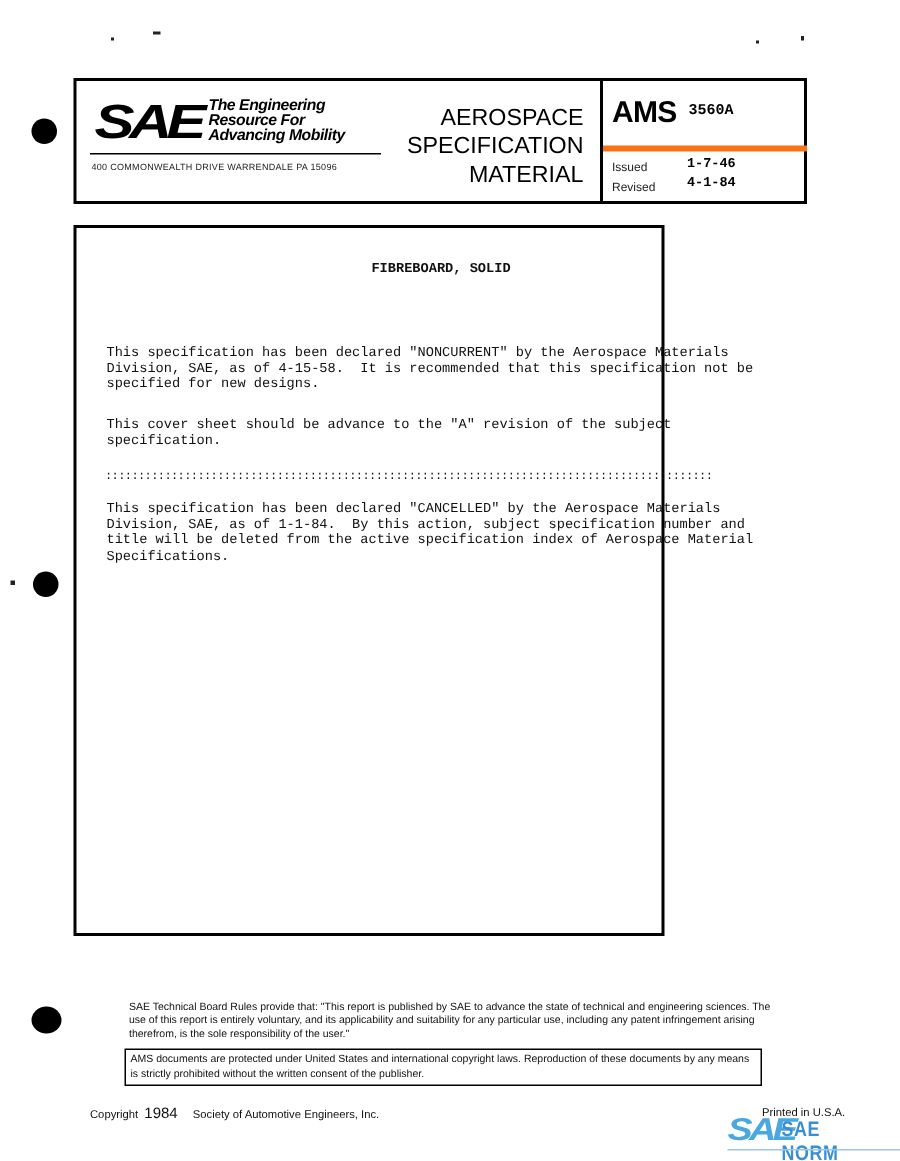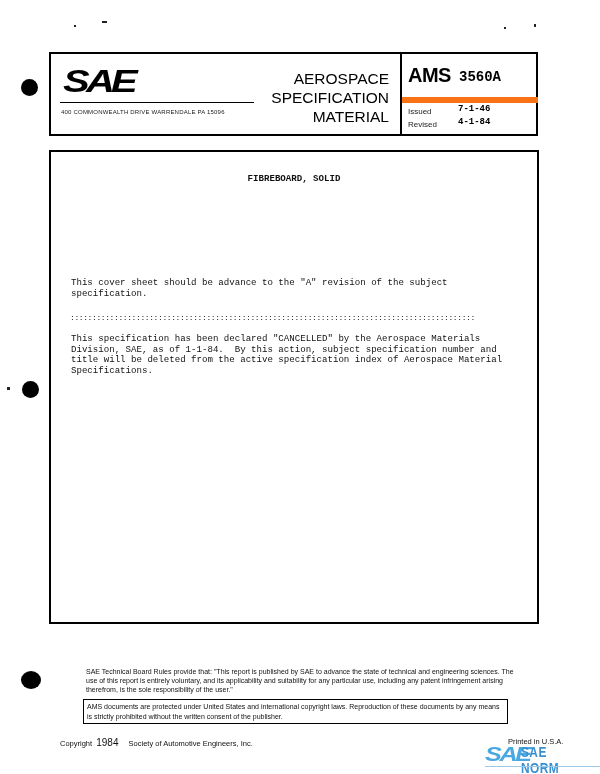--- a/index.html
+++ b/index.html
@@ -11,28 +11,28 @@
   
   .header { position: absolute; left: 49px; top: 52px; width: 489px; height: 84px; border: 2px solid #000; box-sizing: border-box; }
   .hdr-left { position: absolute; left: 0; top: 0; width: 221px; height: 80px; }
   .sae-logo { position: absolute; left: 12px; top: 12px; font-family: "Liberation Sans", sans-serif; font-weight: bold; font-style: italic; font-size: 32px; letter-spacing: -3px; transform: scaleX(1.25); transform-origin: left; line-height: 30px; }
   .tagline { position: absolute; left: 88px; top: 11px; font-style: italic; font-weight: bold; font-size: 10.5px; line-height: 10px; letter-spacing: -0.3px; }
   .hdr-rule { position: absolute; left: 9px; top: 48px; width: 194px; height: 1px; background: #000; }
   .address { position: absolute; left: 10px; top: 55px; font-size: 6px; letter-spacing: 0.2px; color: #222; }
   .hdr-mid { position: absolute; left: 216px; top: 0; width: 128px; height: 80px; text-align: right; }
   .spec-title { position: absolute; right: 6px; top: 15px; font-size: 15.5px; line-height: 19px; text-align: right; }
   .hdr-right { position: absolute; left: 349px; top: 0; width: 136px; height: 80px; border-left: 2px solid #000; }
-  .ams-row { position: absolute; left: 0; top: 0; width: 136px; height: 43px; border-bottom: 6px solid #f97316; }
+  .ams-row { position: absolute; left: 0; top: 0; width: 136px; height: 43px; border-bottom: 4px solid #f97316; }
   .ams-label { position: absolute; left: 6px; top: 10px; font-weight: bold; font-size: 20px; letter-spacing: -0.5px; }
-  .ams-num { position: absolute; left: 57px; top: 15px; font-family: "Liberation Mono", monospace; font-size: 14px; font-weight: bold; }
+  .ams-num { position: absolute; left: 57px; top: 15px; font-family: "Liberation Mono", monospace; font-size: 10px; font-weight: bold; }
   .date-label { position: absolute; left: 6px; font-size: 8px; color: #222; }
   .date-val { position: absolute; left: 56px; font-family: "Liberation Mono", monospace; font-size: 9px; font-weight: bold; }
 
   
-  .body-box { position: absolute; left: 49px; top: 150px; width: 490px; height: 474px; border: 2px solid #000; box-sizing: border-box; }
+  .body-box { position: absolute; left: 49px; top: 150px; width: 394px; height: 474px; border: 2px solid #000; box-sizing: border-box; }
   .mono { font-family: "Liberation Mono", monospace; font-size: 9.1px; line-height: 10.6px; white-space: pre; color: #111; }
   .doc-title { position: absolute; left: 0; width: 486px; top: 22px; text-align: center; font-weight: bold; }
   .para { position: absolute; left: 20px; }
   .divider { position: absolute; left: 19px; top: 161px; font-size: 8px; letter-spacing: -0.4px; }
 
   
   .rules { position: absolute; left: 86px; top: 667px; width: 430px; font-size: 7px; line-height: 9px; color: #111; }
   .copyright-box { position: absolute; left: 83px; top: 699px; width: 425px; height: 25px; border: 1px solid #000; box-sizing: border-box; font-size: 7px; line-height: 9.5px; padding: 2px 3px; color: #111; }
   .copyright-line { position: absolute; left: 60px; top: 737px; font-size: 7.5px; color: #111; }
   .copyright-line b { font-size: 10px; font-weight: normal; margin: 4px 8px 0 2px; }
@@ -50,44 +50,52 @@
 <div class="hole" style="left:21px;top:671px;width:20px;height:18px;"></div>
 <div class="speck" style="left:7px;top:387px;width:3px;height:3px;"></div>
 <div class="speck" style="left:74px;top:25px;width:2px;height:2px;"></div>
 <div class="speck" style="left:102px;top:21px;width:5px;height:2px;"></div>
 <div class="speck" style="left:504px;top:27px;width:2px;height:2px;"></div>
 <div class="speck" style="left:534px;top:24px;width:2px;height:3px;"></div>
 
 <div class="header">
   <div class="hdr-left">
     <div class="sae-logo">SAE</div>
+    <div class="tagline">
+      <div>The Engineering</div>
+      <div>Resource For</div>
+      <div>Advancing Mobility</div>
+    </div>
     <div class="hdr-rule"></div>
     <div class="address">400 COMMONWEALTH DRIVE   WARRENDALE   PA 15096</div>
   </div>
   <div class="hdr-mid">
     <div class="spec-title">
       <div>AEROSPACE</div>
       <div>SPECIFICATION</div>
       <div>MATERIAL</div>
     </div>
   </div>
   <div class="hdr-right">
     <div class="ams-row">
       <span class="ams-label">AMS</span>
       <span class="ams-num">3560A</span>
     </div>
     <span class="date-label" style="top:53px;">Issued</span>
-    <span class="date-val" style="top:50px;">7-1-46</span>
+    <span class="date-val" style="top:50px;">1-7-46</span>
     <span class="date-label" style="top:66px;">Revised</span>
     <span class="date-val" style="top:63px;">4-1-84</span>
   </div>
 </div>
 
 <div class="body-box">
   <div class="mono doc-title">FIBREBOARD, SOLID</div>
+  <div class="mono para" style="top:78px;">This specification has been declared "NONCURRENT" by the Aerospace Materials
+Division, SAE, as of 4-15-58.  It is recommended that this specification not be
+specified for new designs.</div>
   <div class="mono para" style="top:126px;">This cover sheet should be advance to the "A" revision of the subject
 specification.</div>
   <div class="mono divider">::::::::::::::::::::::::::::::::::::::::::::::::::::::::::::::::::::::::::::::::::::::::::::</div>
   <div class="mono para" style="top:182px;">This specification has been declared "CANCELLED" by the Aerospace Materials
 Division, SAE, as of 1-1-84.  By this action, subject specification number and
 title will be deleted from the active specification index of Aerospace Material
 Specifications.</div>
 </div>
 
 <div class="rules">SAE Technical Board Rules provide that: "This report is published by SAE to advance the state of technical and engineering sciences. The use of this report is entirely voluntary, and its applicability and suitability for any particular use, including any patent infringement arising therefrom, is the sole responsibility of the user."</div>

